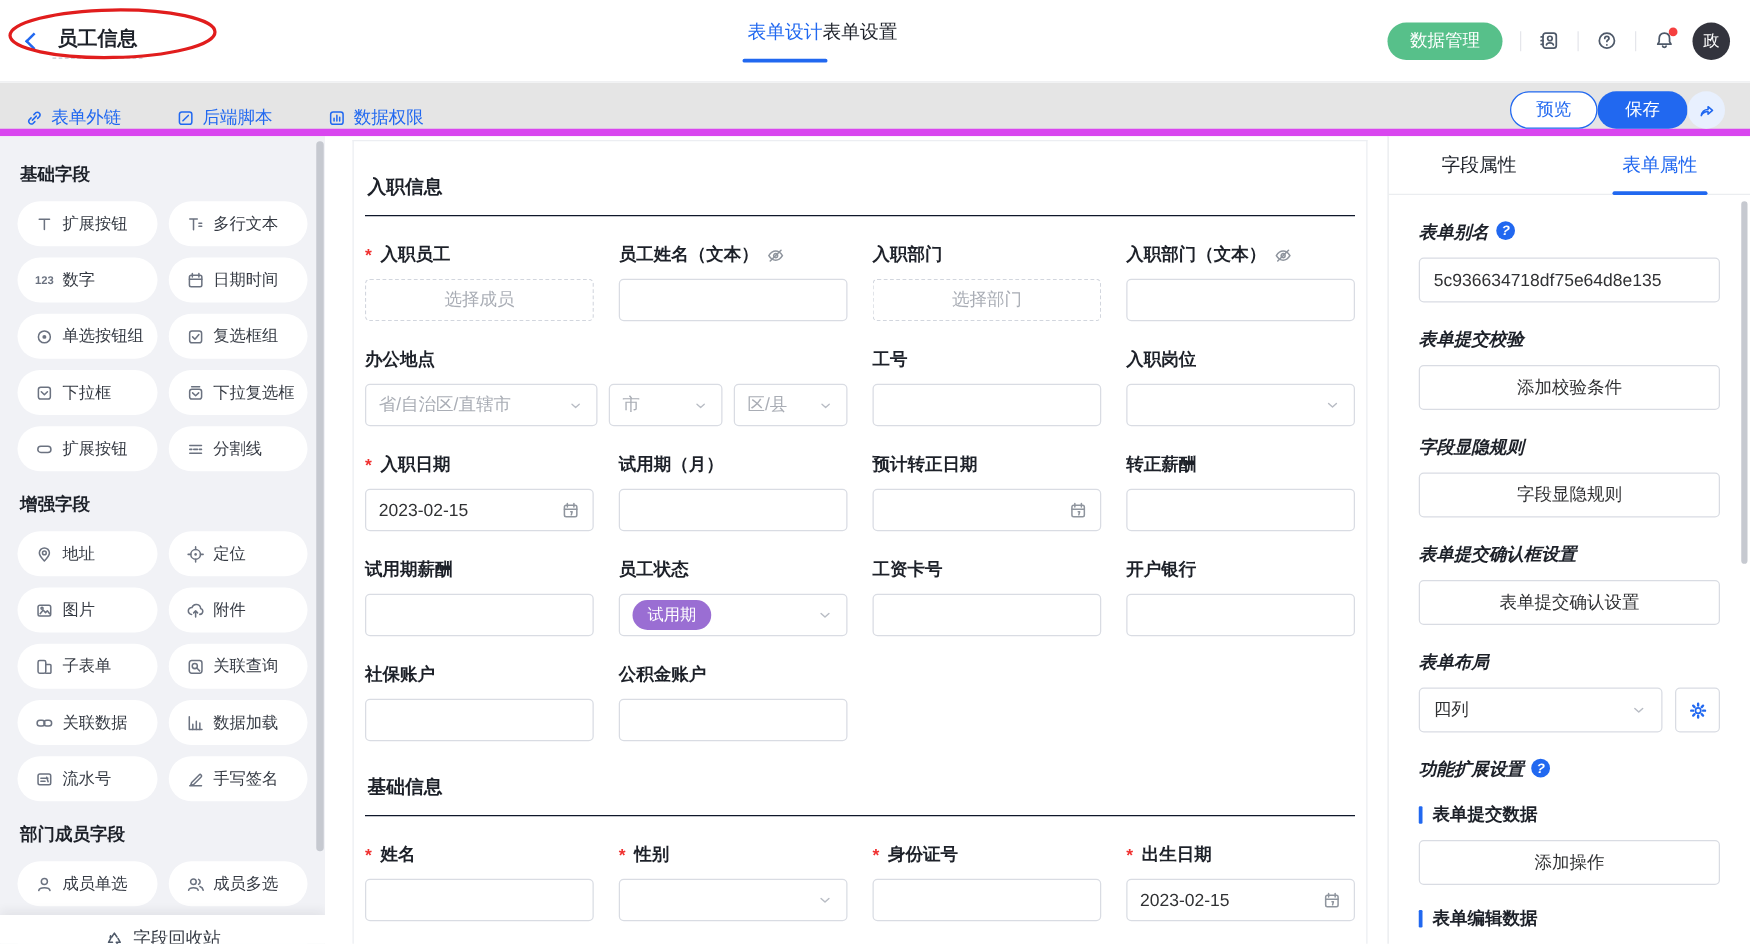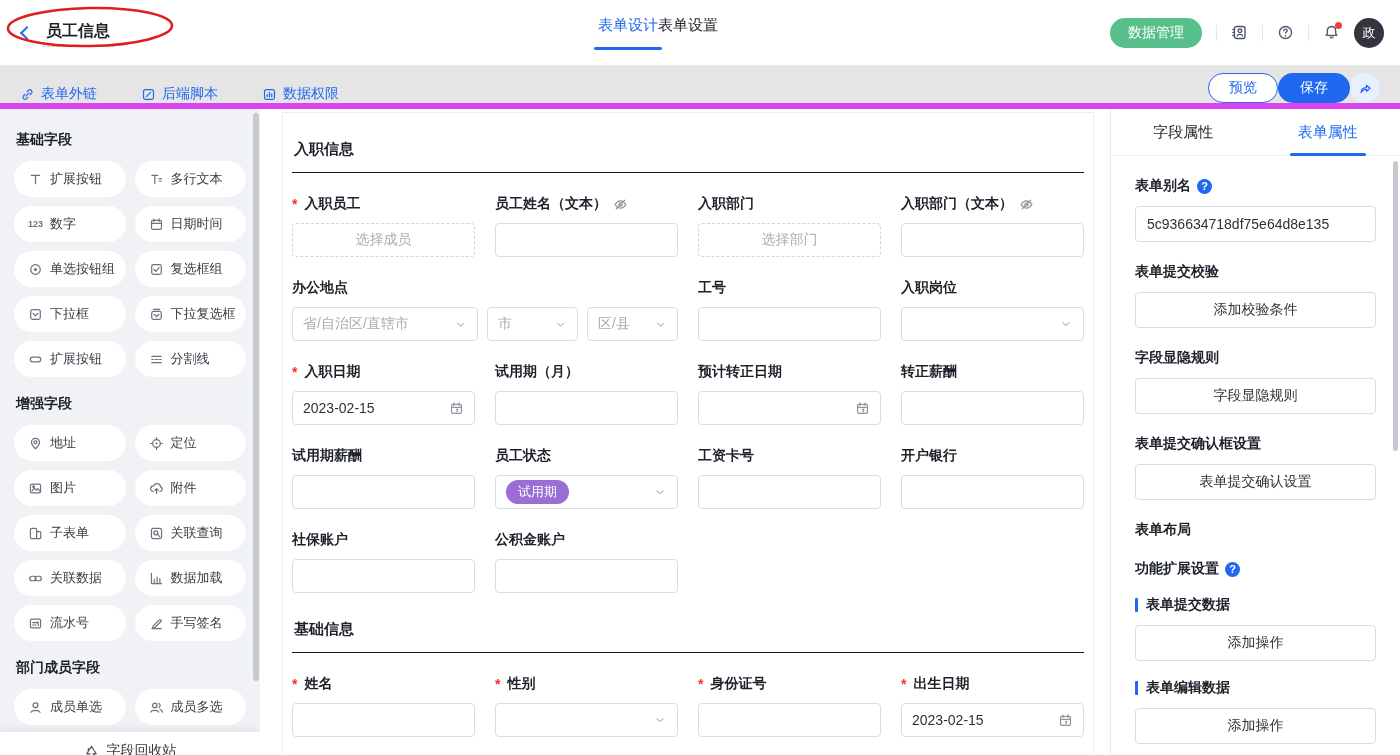--- a/index.html
+++ b/index.html
@@ -68,21 +68,21 @@
   .addr-row { display:flex; gap:9px; }
   .addr-row .box { color:#a9adb5; }
 
   
   .panel { width:290px; border-left:1px solid #e8eaed; background:#fff; flex:none; position:relative; padding:0 24px; }
   .panel-tabs { display:flex; height:47px; margin:0 -24px; border-bottom:1px solid #ebedf0; }
   .panel-tab { flex:1; display:flex; align-items:center; justify-content:center; font-size:15px; color:#1d2129; cursor:pointer; position:relative; }
   .panel-tab.active { color:#2168f0; }
   .panel-tab.active::after { content:""; position:absolute; left:50%; transform:translateX(-50%); bottom:-1px; width:76px; height:3px; background:#2168f0; border-radius:2px; }
   .pgroup { margin-top:21px; }
-  .plabel { font-size:14px; font-weight:bold; color:#1d2129; display:flex; align-items:center; gap:6px; margin-bottom:11px; }
+  .plabel { font-size:14px; font-weight:bold; color:#1d2129; display:flex; gap:6px; margin-bottom:11px;font-style:italic; }
   .phelp { width:15px; height:15px; border-radius:50%; background:#2168f0; color:#fff; font-size:11px; display:inline-flex; align-items:center; justify-content:center; font-weight:bold; }
   .pinput { width:100%; height:36px; border:1px solid #d9dce3; border-radius:4px; padding:0 11px; font-size:14px; color:#303133; font-family:inherit; }
   .pbtn { width:100%; height:36px; border:1px solid #d9dce3; border-radius:4px; background:#fff; font-size:14px; color:#303133; cursor:pointer; font-family:inherit; }
   .layout-row { display:flex; gap:10px; }
   .layout-sel { flex:1; height:36px; border:1px solid #d9dce3; border-radius:4px; display:flex; align-items:center; justify-content:space-between; padding:0 11px; color:#303133; cursor:pointer; }
   .layout-sel .chev { color:#b8bcc4; }
   .gear-btn { width:36px; height:36px; border:1px solid #d9dce3; border-radius:4px; background:#fff; color:#2168f0; display:flex; align-items:center; justify-content:center; cursor:pointer; }
   .sub-label { font-size:14px; font-weight:bold; color:#1d2129; display:flex; align-items:center; gap:8px; margin:18px 0 11px; }
   .sub-label::before { content:""; width:3px; height:14px; background:#2168f0; border-radius:1px; }
   .panel-scroll { position:absolute; top:52px; right:2px; width:5px; height:290px; border-radius:3px; background:#c6c9d0; }
@@ -642,20 +642,38 @@
         <div class="pgroup"><div class="plabel">
             <span>字段显隐规则</span>
           </div><button class="pbtn">字段显隐规则</button></div>
         <div class="pgroup"><div class="plabel">
             <span>表单提交确认框设置</span>
           </div><button class="pbtn">表单提交确认设置</button></div>
         <div class="pgroup">
           <div class="plabel">
             <span>表单布局</span>
           </div>
+          <div class="layout-row">
+            <div class="layout-sel">
+              <span>四列</span>
+              <span class="ic chev">
+                <svg width="14" height="14" viewBox="0 0 16 16">
+                  <path d="M4.4 6.6 8 9.9l3.6-3.3"></path>
+                </svg>
+              </span>
+            </div>
+            <button class="gear-btn">
+              <span class="ic">
+                <svg width="17" height="17" viewBox="0 0 16 16">
+                  <circle cx="8" cy="8" r="2"></circle>
+                  <path d="M8 2.8v1.4 M8 11.8v1.4 M2.8 8h1.4 M11.8 8h1.4 M4.3 4.3l1 1 M10.7 10.7l1 1 M11.7 4.3l-1 1 M5.3 10.7l-1 1" stroke-width="1.8"></path>
+                </svg>
+              </span>
+            </button>
+          </div>
         </div>
         <div class="pgroup">
           <div class="plabel">
             <span>功能扩展设置</span>
             <span class="phelp">?</span>
           </div>
         </div>
         <div><div class="sub-label">表单提交数据</div><button class="pbtn">添加操作</button></div>
         <div><div class="sub-label">表单编辑数据</div><button class="pbtn">添加操作</button></div>
       </div>

